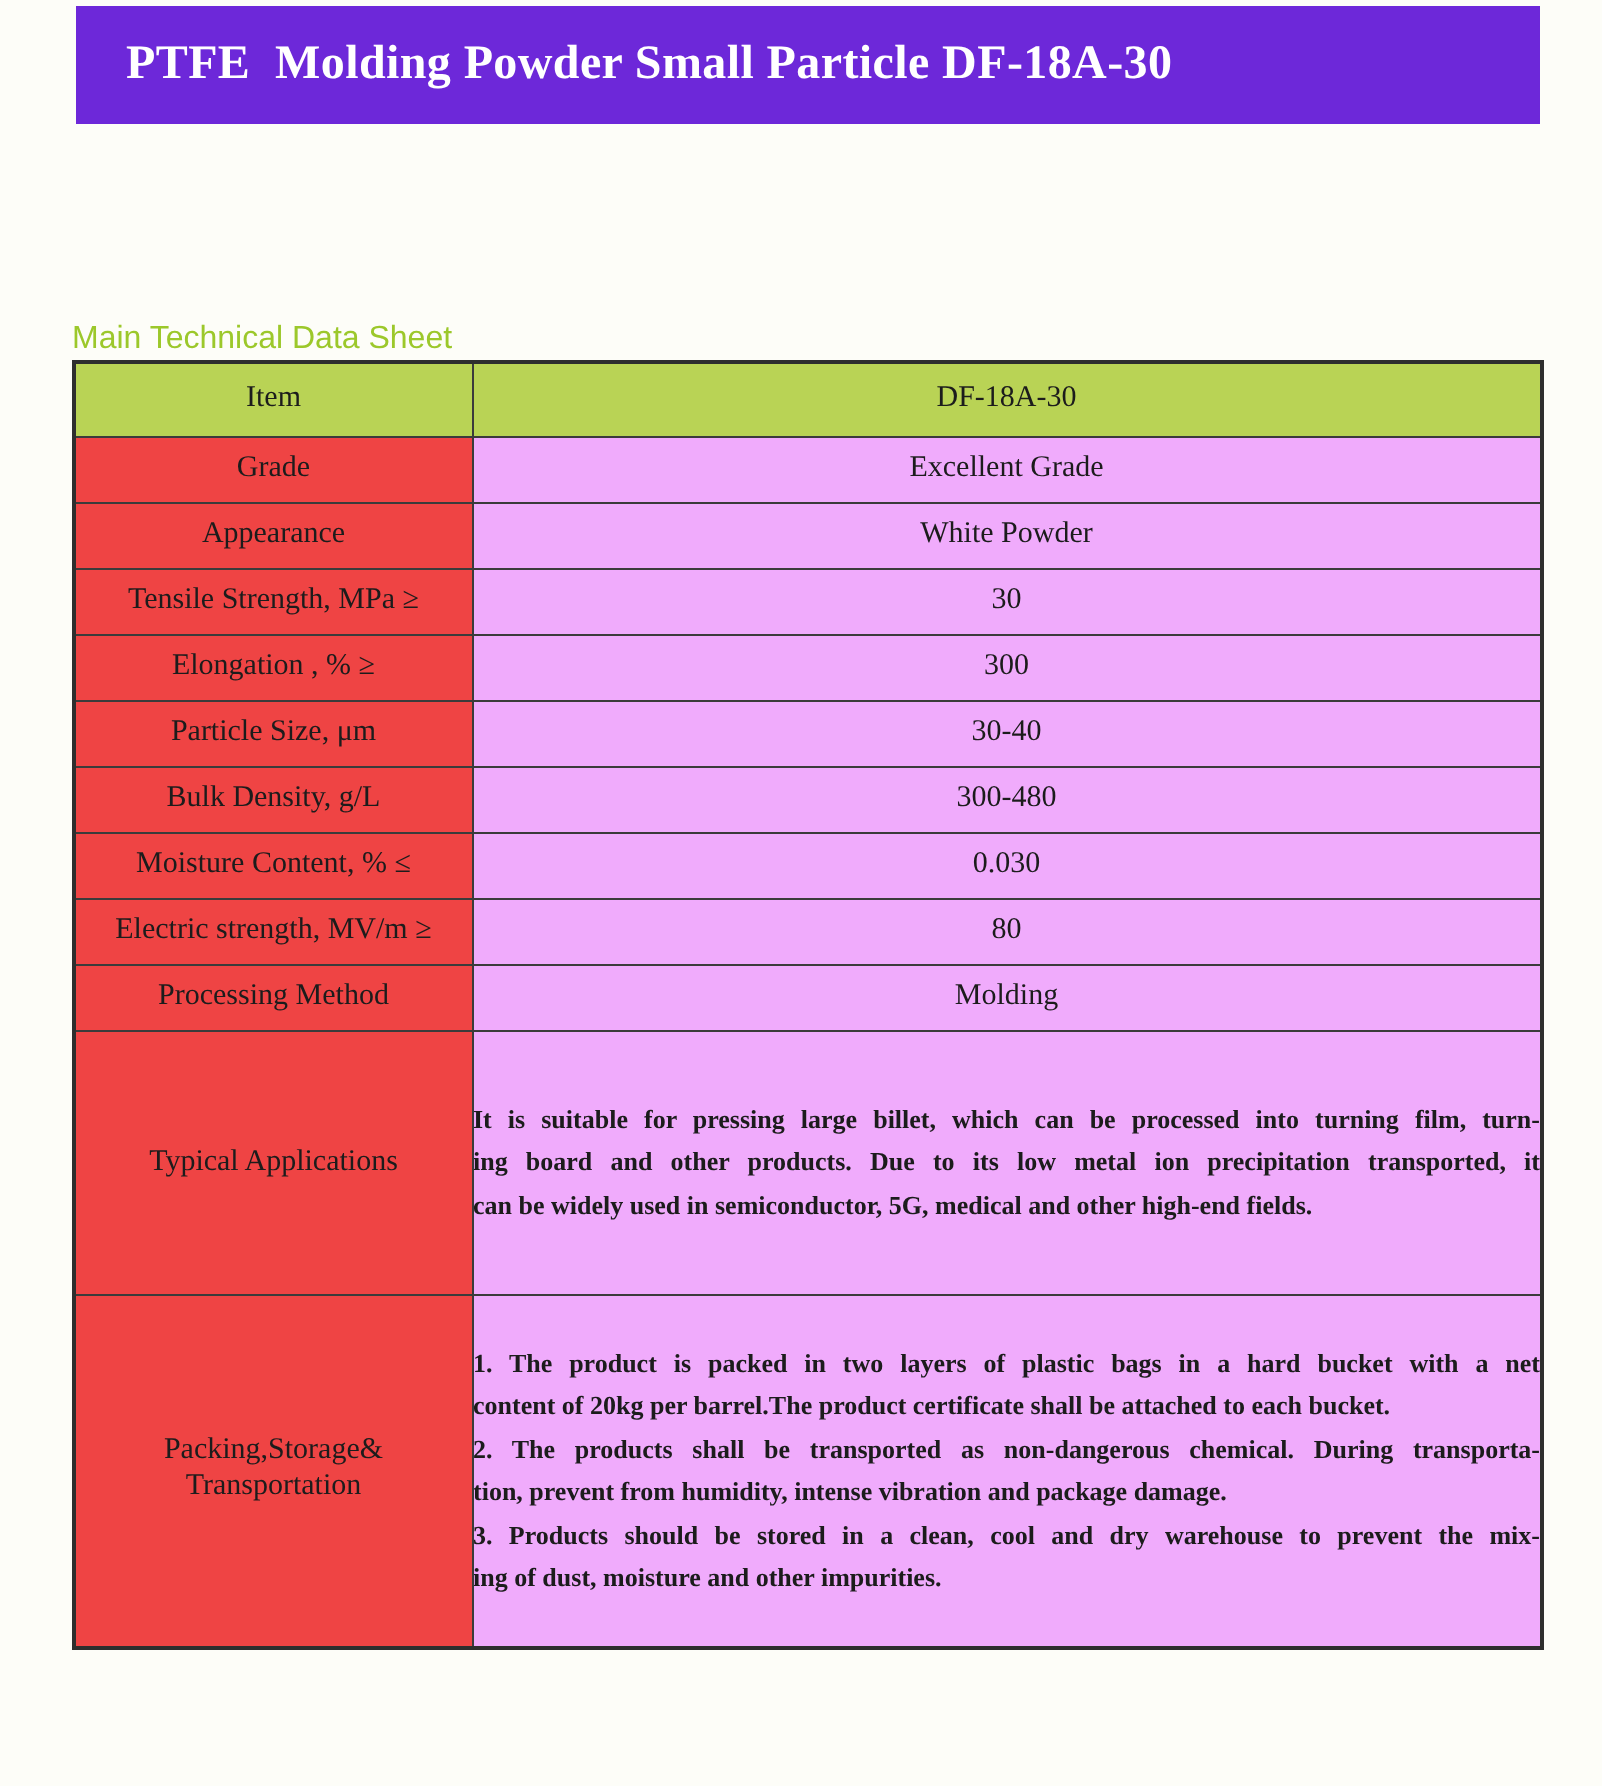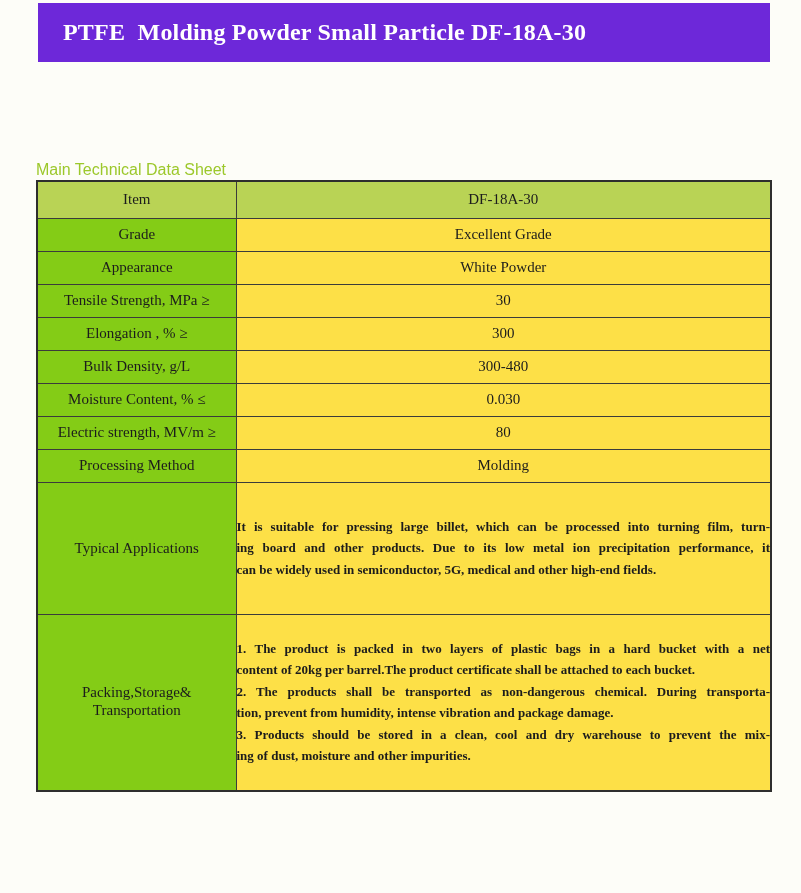--- a/index.html
+++ b/index.html
@@ -53,22 +53,22 @@
     border: 1px solid #3b3b3b;
     text-align: center;
     vertical-align: middle;
     font-size: 15px;
     padding: 0;
     margin-top: 36px;
   }
   tr.header-row { height: 37px; }
   tr.header-row td { background: #b9d355; }
   tr.data-row { height: 33px; }
-  td.item-cell { background: #84cc16; }
-  td.value-cell { background: #fde047; }
+  td.item-cell { background: #ef4444; }
+  td.value-cell { background: #f0abfc; }
   tr.tall-row-1 { height: 132px; }
   tr.tall-row-2 { height: 177px; }
 
   td.para-cell {
     text-align: left;
     padding: 0 13px 0 12px;
   }
   .para .line {
     font-size: 13px;
     line-height: 21.5px;
@@ -116,20 +116,24 @@
       </tr>
       <tr class="data-row">
         <td class="item-cell">Tensile Strength, MPa ≥</td>
         <td class="value-cell">30</td>
       </tr>
       <tr class="data-row">
         <td class="item-cell">Elongation , % ≥</td>
         <td class="value-cell">300</td>
       </tr>
       <tr class="data-row">
+        <td class="item-cell">Particle Size, μm</td>
+        <td class="value-cell">30-40</td>
+      </tr>
+      <tr class="data-row">
         <td class="item-cell">Bulk Density, g/L</td>
         <td class="value-cell">300-480</td>
       </tr>
       <tr class="data-row">
         <td class="item-cell">Moisture Content, % ≤</td>
         <td class="value-cell">0.030</td>
       </tr>
       <tr class="data-row">
         <td class="item-cell">Electric strength, MV/m ≥</td>
         <td class="value-cell">80</td>
@@ -137,21 +141,21 @@
       <tr class="data-row">
         <td class="item-cell">Processing Method</td>
         <td class="value-cell">Molding</td>
       </tr>
 
       <tr class="tall-row-1">
         <td class="item-cell">Typical Applications</td>
         <td class="value-cell para-cell">
           <div class="para">
             <div class="line">It is suitable for pressing large billet, which can be processed into turning film, turn-</div>
-            <div class="line">ing board and other products. Due to its low metal ion precipitation performance, it</div>
+            <div class="line">ing board and other products. Due to its low metal ion precipitation transported, it</div>
             <div class="line last">can be widely used in semiconductor, 5G, medical and other high-end fields.</div>
           </div>
         </td>
       </tr>
 
       <tr class="tall-row-2">
         <td class="item-cell">
           <div class="item-lines">
             <div class="line1">Packing,Storage&amp;</div>
             <div class="line2">Transportation</div>

